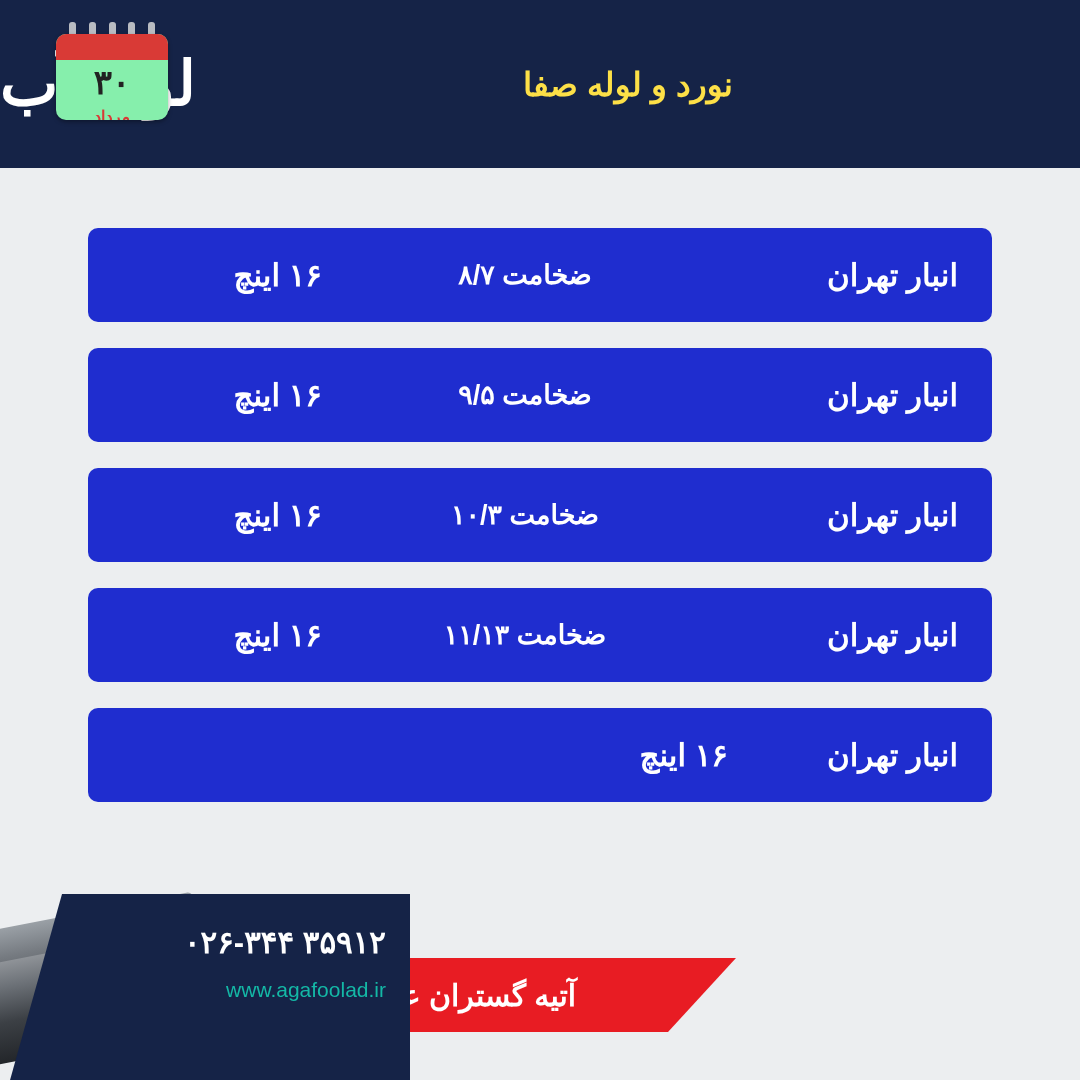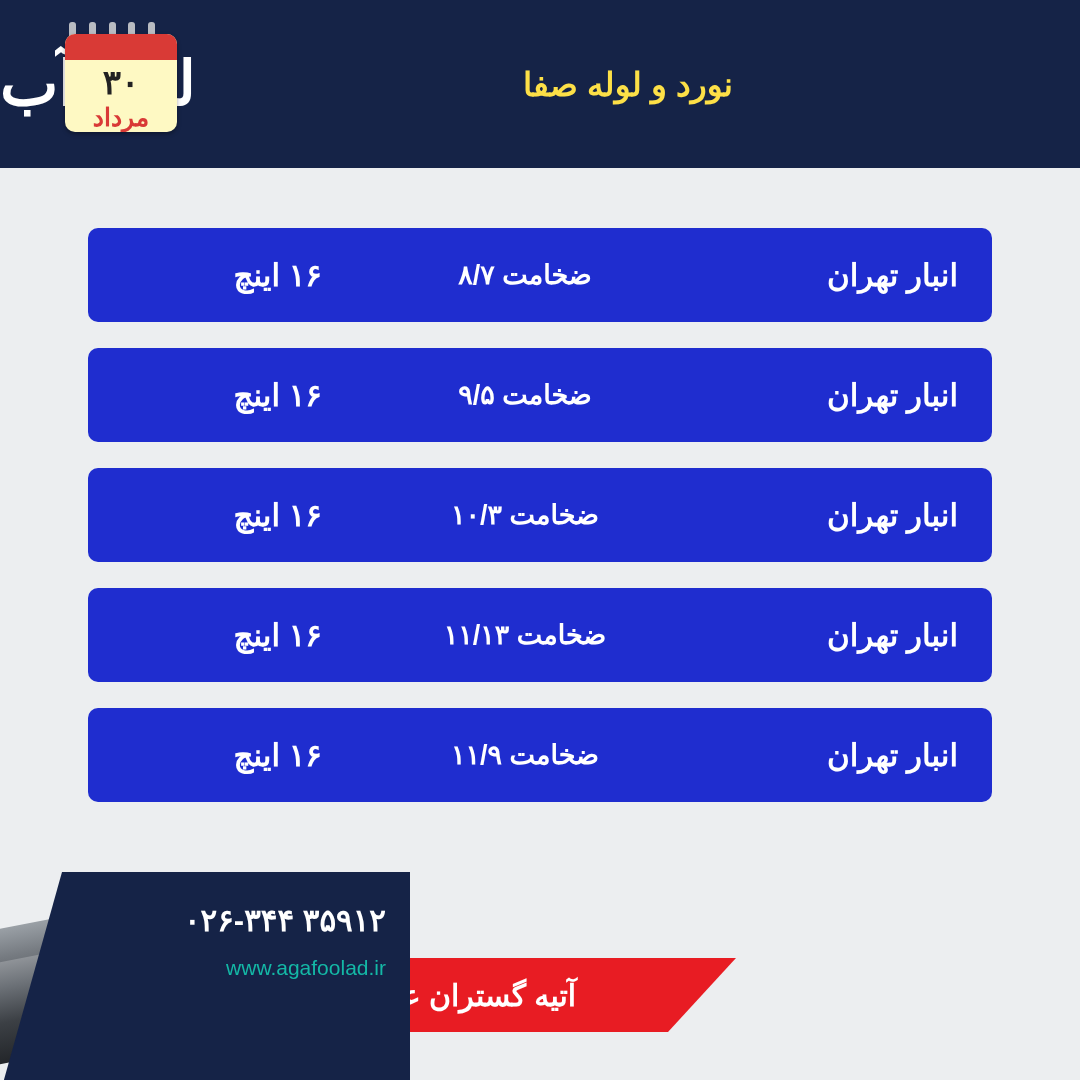--- a/index.html
+++ b/index.html
@@ -64,43 +64,43 @@
   }
   .cal-ring {
     width: 7px;
     height: 20px;
     background: #b9bcc2;
     border-radius: 3px;
   }
   .cal-body {
     position: absolute;
     top: 12px;
-    left: 9px;
+    left: 0;
     width: 112px;
-    height: 98px;
-    background: #fef9c3;
+    height: 86px;
+    background: #86efac;
     border-radius: 10px;
     box-shadow: 0 2px 4px rgba(0,0,0,.35);
     overflow: hidden;
   }
   .cal-top {
     height: 26px;
     background: #d93a36;
   }
   .cal-day {
     text-align: center;
     font-size: 34px;
     font-weight: bold;
     color: #222;
     line-height: 40px;
     margin-top: 2px;
   }
   .cal-month {
     text-align: center;
-    font-size: 25px;
+    font-size: 16px;
     font-weight: bold;
     color: #d93a36;
     line-height: 30px;
   }
 
   
   .rows {
     position: absolute;
     top: 228px;
     right: 88px;
@@ -139,21 +139,21 @@
     white-space: nowrap;
     direction: rtl;
   }
 
   
   .contact {
     position: absolute;
     left: 0;
     bottom: 0;
     width: 410px;
-    height: 208px;
+    height: 186px;
     background: #152347;
     clip-path: polygon(62px 0, 410px 0, 410px 222px, 0 222px);
   }
   .contact-inner {
     position: absolute;
     right: 24px;
     top: 24px;
     text-align: right;
     direction: rtl;
   }
@@ -294,21 +294,20 @@
   </div>
 
   <div class="row">
     <div class="cell-store">انبار تهران</div>
     <div class="cell-thick">ضخامت  ۱۱/۱۳</div>
     <div class="cell-size">۱۶  اینچ</div>
   </div>
 
   <div class="row">
     <div class="cell-store">انبار تهران</div>
-    <div class="cell-thick">ضخامت  ۱۱/۹</div>
     <div class="cell-size">۱۶  اینچ</div>
   </div>
 
 </div>
 
 <div class="pipe-wrap">
   <div class="pipe-back"></div>
   <div class="pipe-back-end"></div>
   <div class="pipe-body"></div>
   <div class="pipe-end"></div>

